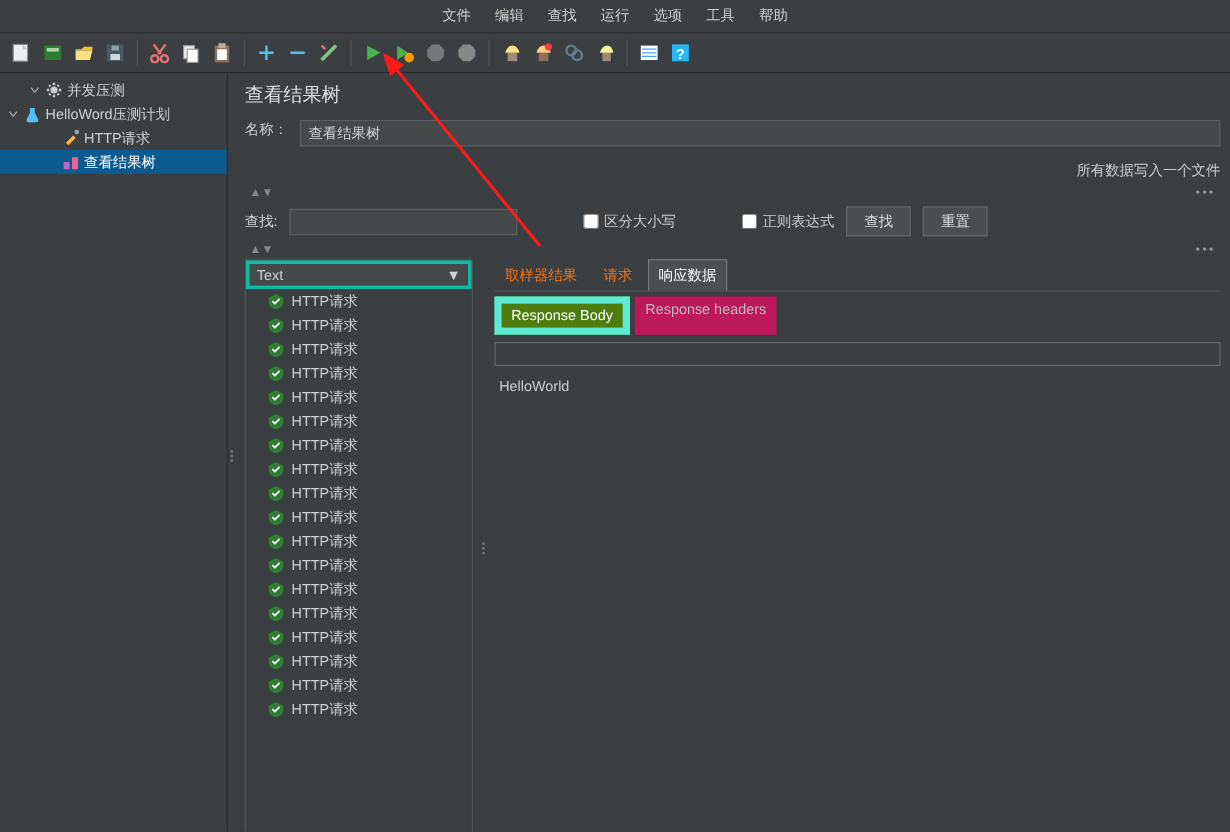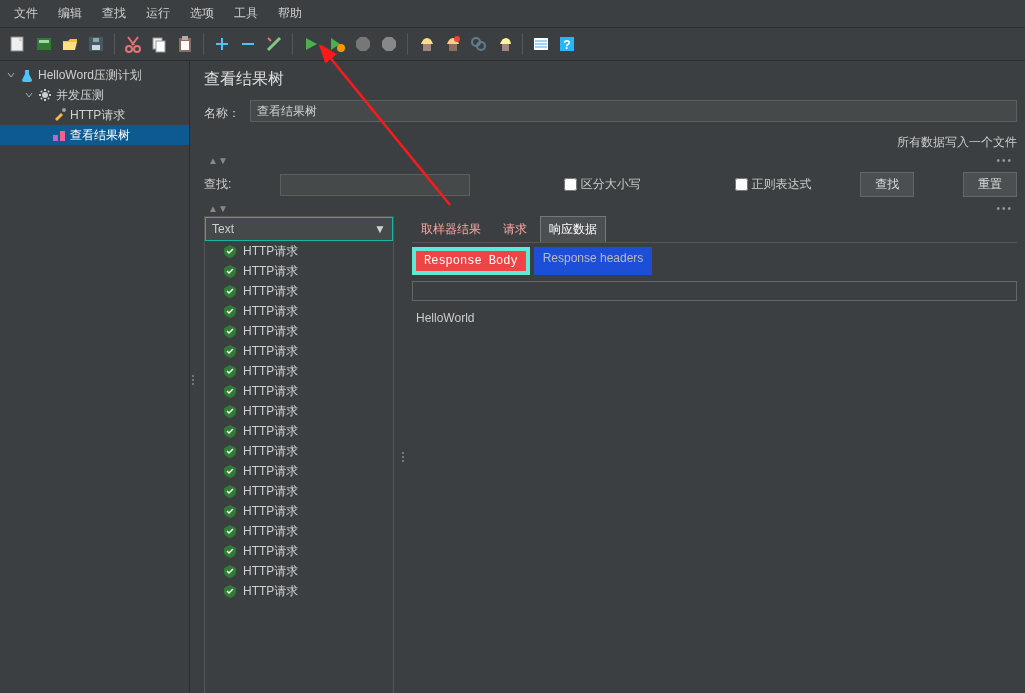--- a/index.html
+++ b/index.html
@@ -11,20 +11,21 @@
     width: 1025px;
     height: 693px;
     overflow: hidden;
     position: relative;
   }
   .menubar {
     display: flex;
     background: #3c3f41;
     padding: 3px 4px;
     border-bottom: 1px solid #2b2b2b;
+    justify-content: center;
   }
   .menubar span {
     padding: 2px 10px;
     color: #cfcfcf;
     cursor: default;
   }
   .toolbar {
     display: flex;
     align-items: center;
     background: #3c3f41;
@@ -71,21 +72,21 @@
     display: flex;
     flex-direction: column;
   }
   .panel-title {
     font-size: 16px;
     font-weight: normal;
     color: #ddd;
     margin-bottom: 10px;
   }
   .form-row {
-    display:flex; align-items:flex-end; gap:6px;
+    display:flex; align-items:flex-start; gap:6px;
     margin-bottom: 8px;
   }
   .form-row label { min-width: 40px; }
   .text-input {
     flex:1;
     background:#45494a;
     border:1px solid #5b5f60;
     color:#d0d0d0;
     height:22px;
     padding:2px 6px;
@@ -97,62 +98,61 @@
     text-align:right;
   }
   .divider {
     display:flex; align-items:center; justify-content:space-between;
     padding: 2px 4px; font-size:10px; color:#888;
   }
   .divider .dots { letter-spacing: 2px; color:#999; }
   .search-row {
     display:flex; align-items:center; gap:10px;
     padding: 4px 0;
-    justify-content: space-between;
   }
   .checkbox { display:flex; align-items:center; gap:4px; font-size:12px; color:#ccc;padding-left:45px; }
   .checkbox input { accent-color:#555;  }
   .btn {
     background:#4b4f52; border:1px solid #666; color:#ddd;
     padding:3px 14px; font-size:12px;
   }
   .results-area {
     display:flex; gap:6px; flex:1; min-height:0;
   }
   .results-left {
     width:190px; display:flex; flex-direction:column;
     border:1px solid #555;
   }
   .results-right {
     flex:1; display:flex; flex-direction:column;
     min-width:0;
   }
   .combo {
     display:flex; align-items:center; justify-content:space-between;
-    background:#45494a; border:1px solid #14b8a6;
+    background:#45494a; border:3px solid #14b8a6;
     height:24px; padding:0 6px;
   }
   .result-list {
     flex:1; overflow-y:auto; background:#3c3f41;
     scrollbar-width: thin;
   }
   .result-item {
     display:flex; align-items:center; gap:6px;
     height:20px; padding-left:18px;
   }
   .tabs { display:flex; gap:4px; border-bottom:1px solid #555; }
   .tab {
-    padding:4px 8px; color:#fca5a5; border:1px solid transparent; border-bottom:none;
+    padding:4px 8px; color:#f97316; border:1px solid transparent; border-bottom:none;
   }
   .tab.active { color:#fff; background:#4b4f52; border-color:#777; }
   .subtabs { display:flex; gap:4px; padding-top:4px; }
   .subtab {
-    padding:3px 8px; color:#bbb; background: #1d4ed8; border:1px solid transparent;
-  }
-  .subtab.active { color:#fff; background:#ef4444; border:4px solid #5eead4;font-family:Liberation Mono, monospace; }
+    padding:3px 8px; color:#bbb; background: #be185d; border:1px solid transparent;
+  }
+  .subtab.active { color:#fff; background:#4d7c0f; border:6px solid #5eead4; }
   .response-box {
     margin-top:6px; border:1px solid #666; background:#3c3f41;
     height:20px;
   }
   .response-body {
     padding:10px 4px; color:#ccc;
   }
   .arrow-annot {
     position:absolute; left:250px; top:45px; z-index:10;
     pointer-events:none;
@@ -299,51 +299,51 @@
       <svg width="18" height="18">
         <rect x="2" y="2" width="14" height="14" fill="#29b6f6"></rect>
         <text x="9" y="14" text-anchor="middle" fill="#fff" font-size="12" font-weight="bold">?</text>
       </svg>
     </div>
 </div>
 
 <div class="main">
 
   <div class="sidebar">
-    <div class="tree-row">
-      <span class="twisty">
-          <svg width="8" height="8">
-            <path d="M1 2 L4 6 L7 2" fill="none" stroke="#aaa"></path>
-          </svg>
-        </span>
-      <span>
-          <svg width="14" height="14">
-            <path d="M5 2h4v4l3 6a2 2 0 0 1-2 2H4a2 2 0 0 1-2-2l3-6z" fill="#4fc3f7"></path>
-          </svg>
-        </span>
-      <span>HelloWord压测计划</span>
-    </div>
     <div class="tree-row">
       <span class="tree-indent" style="width:14px"></span>
       <span class="twisty">
           <svg width="8" height="8">
             <path d="M1 2 L4 6 L7 2" fill="none" stroke="#aaa"></path>
           </svg>
         </span>
       <span>
           <svg width="14" height="14">
             <circle cx="7" cy="7" r="3" fill="#ccc"></circle>
             <g stroke="#ccc" stroke-width="2">
               <path d="M7 1v2M7 11v2M1 7h2M11 7h2M3 3l1 1M10 10l1 1M3 11l1-1M10 4l1-1"></path>
             </g>
           </svg>
         </span>
       <span>并发压测</span>
     </div>
     <div class="tree-row">
+      <span class="twisty">
+          <svg width="8" height="8">
+            <path d="M1 2 L4 6 L7 2" fill="none" stroke="#aaa"></path>
+          </svg>
+        </span>
+      <span>
+          <svg width="14" height="14">
+            <path d="M5 2h4v4l3 6a2 2 0 0 1-2 2H4a2 2 0 0 1-2-2l3-6z" fill="#4fc3f7"></path>
+          </svg>
+        </span>
+      <span>HelloWord压测计划</span>
+    </div>
+    <div class="tree-row">
       <span class="tree-indent" style="width:42px"></span>
       <span>
           <svg width="14" height="14">
             <path d="M3 11l6-6 2 2-6 6-2-2z" fill="#ffb74d"></path>
             <circle cx="12" cy="2" r="2" fill="#90a4ae"></circle>
           </svg>
         </span>
       <span>HTTP请求</span>
     </div>
     <div class="tree-row selected">

